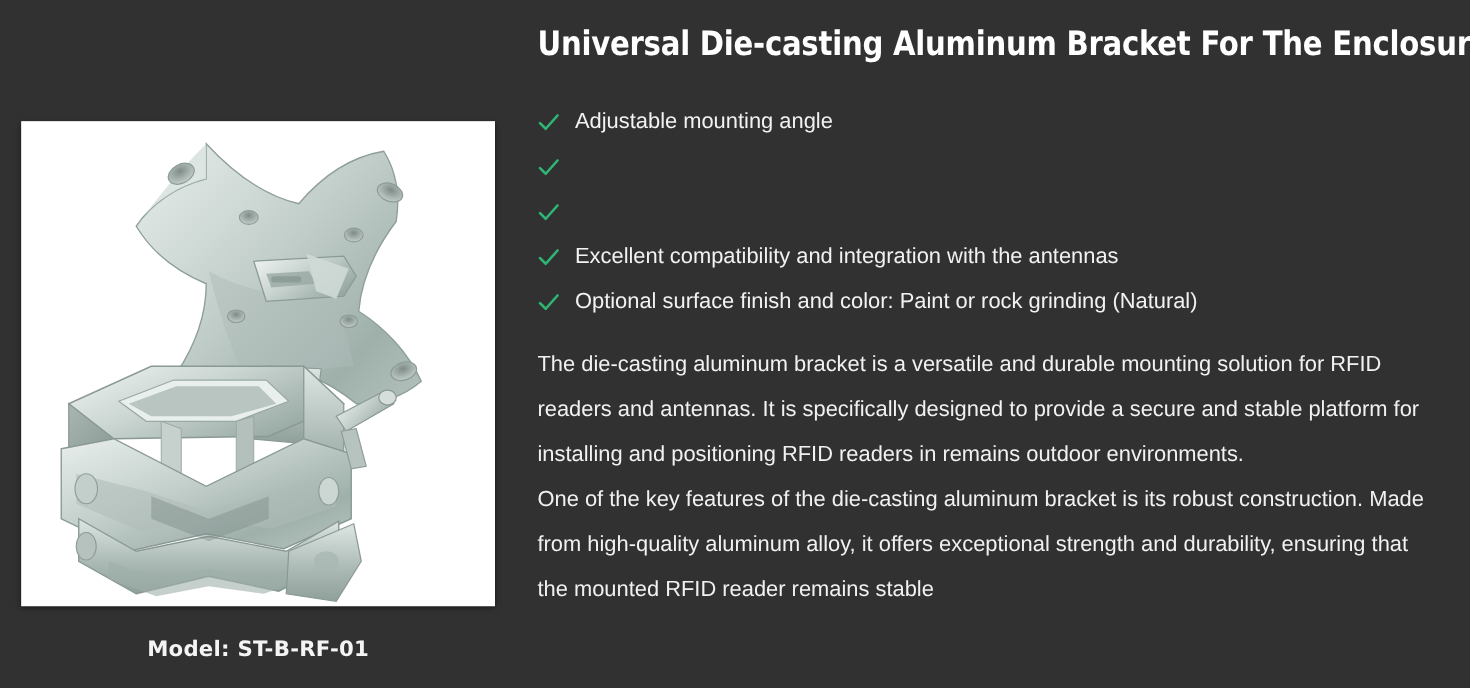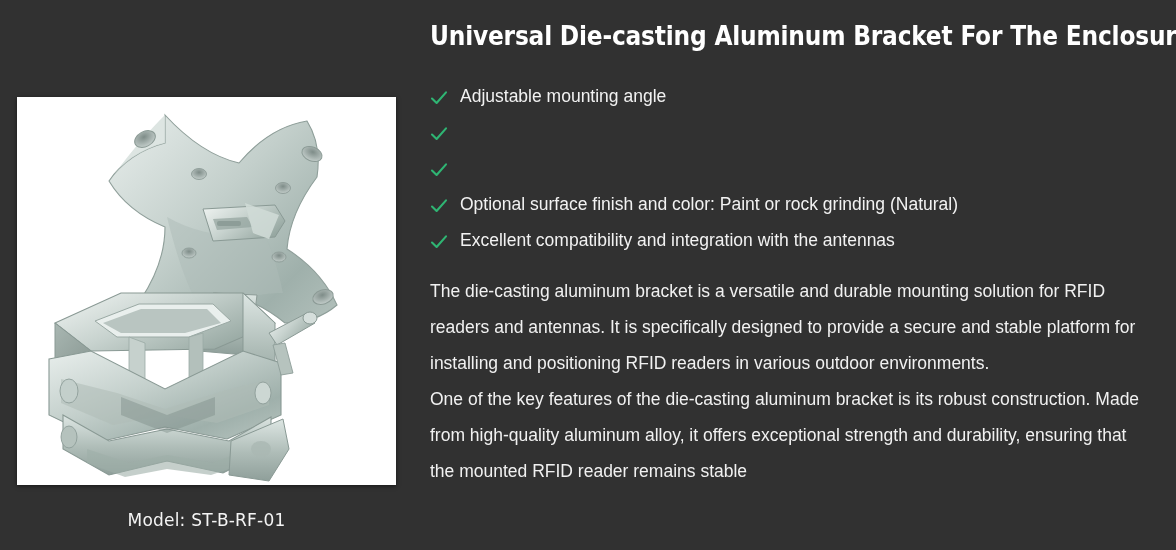--- a/index.html
+++ b/index.html
@@ -32,21 +32,21 @@
     box-shadow:0 1px 4px rgba(0,0,0,.55);
     overflow:hidden;
   }
   .product-svg { display:block; width:100%; height:100%; }
   .model-caption {
     position:absolute;
     left:17px; top:510px;
     width:379px;
     text-align:center;
     font-size:17px;
-    font-weight:normal;
+    font-weight:bold;
     color:#f4f4f4;
     letter-spacing:.2px;
     font-family:"DejaVu Sans", sans-serif;
   }
 
   
   .right-col {
     flex:1 1 auto;
     height:550px;
     padding:0 24px 0 17px;
@@ -245,31 +245,31 @@
               <path d="M2 9.5 L6.6 14 L16 3.4" fill="none" stroke="#2fb573" stroke-width="2.1" stroke-linecap="round" stroke-linejoin="round"></path>
             </svg>
         </span>
       </li>
       <li class="feature-item">
         <span class="check-icon">
           <svg viewBox="0 0 18 18">
               <path d="M2 9.5 L6.6 14 L16 3.4" fill="none" stroke="#2fb573" stroke-width="2.1" stroke-linecap="round" stroke-linejoin="round"></path>
             </svg>
         </span>
+        <span class="feature-text">Excellent compatibility and integration with the antennas</span>
+      </li>
+      <li class="feature-item">
+        <span class="check-icon">
+          <svg viewBox="0 0 18 18">
+              <path d="M2 9.5 L6.6 14 L16 3.4" fill="none" stroke="#2fb573" stroke-width="2.1" stroke-linecap="round" stroke-linejoin="round"></path>
+            </svg>
+        </span>
         <span class="feature-text">Optional surface finish and color: Paint or rock grinding (Natural)</span>
       </li>
-      <li class="feature-item">
-        <span class="check-icon">
-          <svg viewBox="0 0 18 18">
-              <path d="M2 9.5 L6.6 14 L16 3.4" fill="none" stroke="#2fb573" stroke-width="2.1" stroke-linecap="round" stroke-linejoin="round"></path>
-            </svg>
-        </span>
-        <span class="feature-text">Excellent compatibility and integration with the antennas</span>
-      </li>
     </ul>
 
     <div class="body-copy">
-      <p class="para">The die-casting aluminum bracket is a versatile and durable mounting solution for RFID readers and antennas. It is specifically designed to provide a secure and stable platform for installing and positioning RFID readers in various outdoor environments.</p>
+      <p class="para">The die-casting aluminum bracket is a versatile and durable mounting solution for RFID readers and antennas. It is specifically designed to provide a secure and stable platform for installing and positioning RFID readers in remains outdoor environments.</p>
       <p class="para">One of the key features of the die-casting aluminum bracket is its robust construction. Made from high-quality aluminum alloy, it offers exceptional strength and durability, ensuring that the mounted RFID reader remains stable</p>
     </div>
 
   </div>
 </div>
 
 </body></html>

